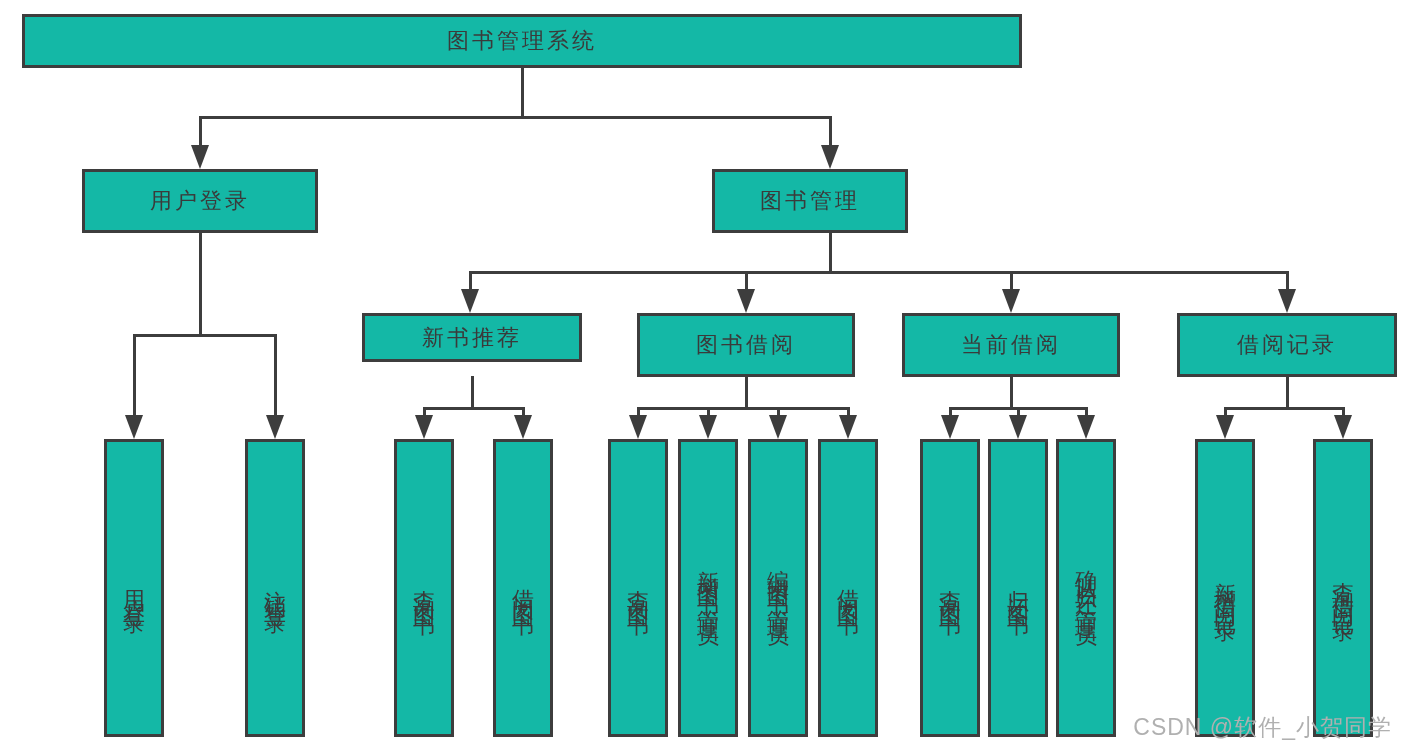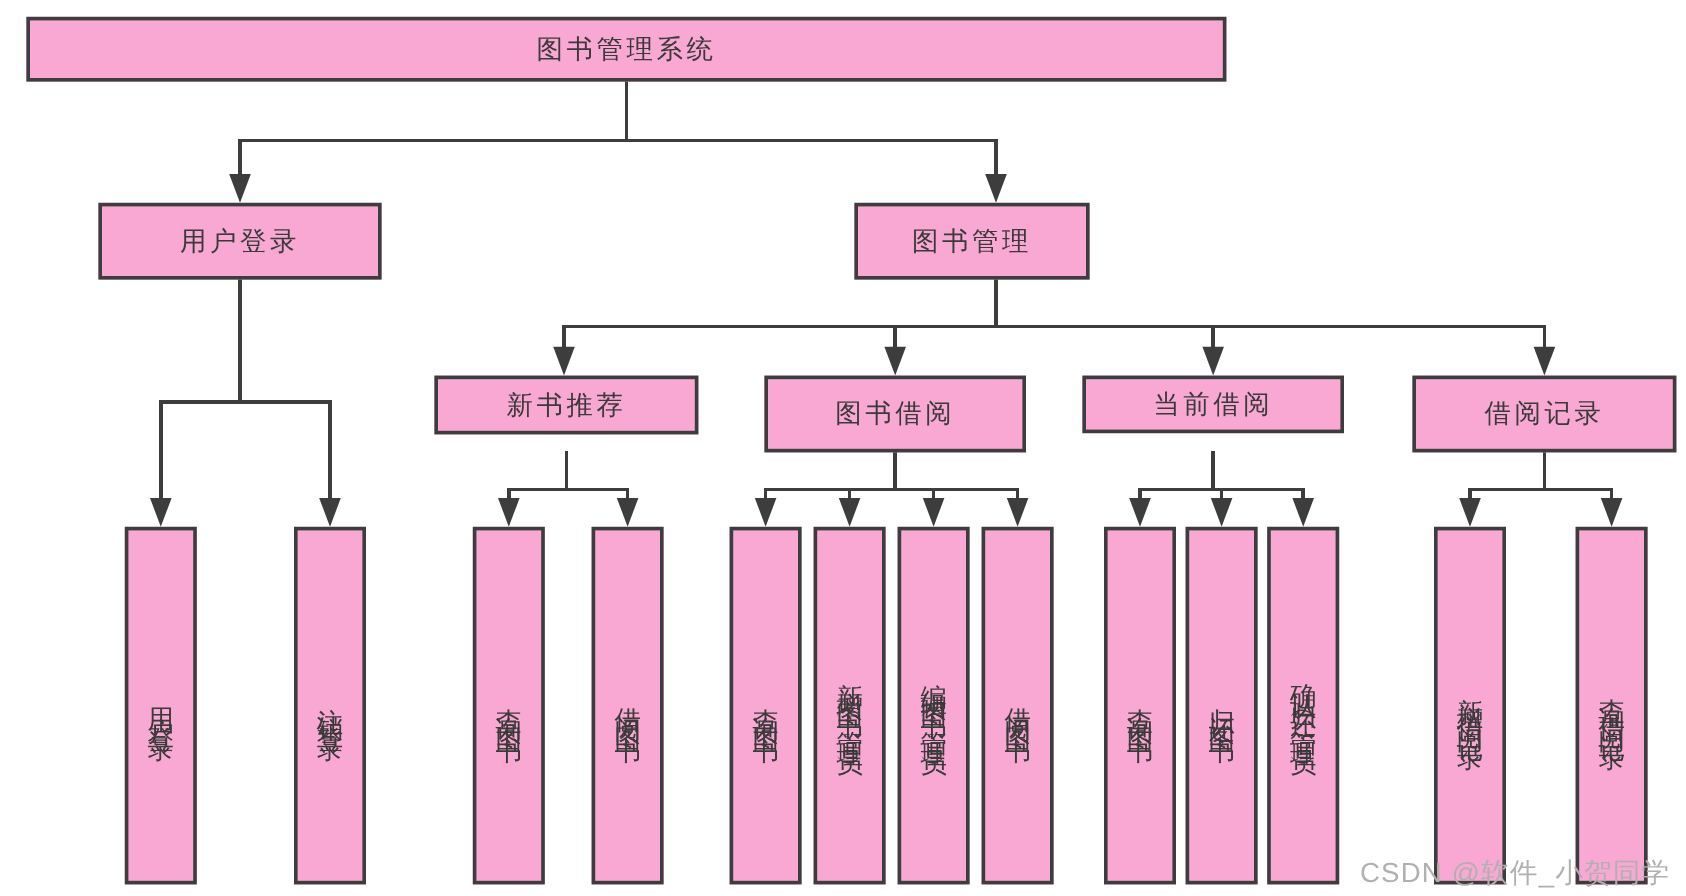--- a/index.html
+++ b/index.html
@@ -13,21 +13,21 @@
   }
   #stage svg.edges {
     position: absolute;
     left: 0; top: 0;
     width: 1405px; height: 747px;
     z-index: 1;
   }
   .node {
     position: absolute;
     box-sizing: border-box;
-    background: #f9a8d4;
+    background: #14b8a6;
     border: 3px solid #3d3d3d;
     display: flex;
     align-items: center;
     justify-content: center;
     color: #3a3a3a;
     z-index: 2;
   }
   .node.horizontal span {
     font-size: 22px;
     letter-spacing: 3px;
@@ -118,21 +118,21 @@
     </div>
     <div class="node horizontal" style="left: 712px; top: 169px; width: 196px; height: 64px;">
       <span>图书管理</span>
     </div>
     <div class="node horizontal" style="left: 362px; top: 313px; width: 220px; height: 49px;">
       <span>新书推荐</span>
     </div>
     <div class="node horizontal" style="left: 637px; top: 313px; width: 218px; height: 64px; font-family: Liberation Mono, monospace;">
       <span>图书借阅</span>
     </div>
-    <div class="node horizontal" style="left: 902px; top: 313px; width: 218px; height: 48px;">
+    <div class="node horizontal" style="left: 902px; top: 313px; width: 218px; height: 64px;">
       <span>当前借阅</span>
     </div>
     <div class="node horizontal" style="left: 1177px; top: 313px; width: 220px; height: 64px;">
       <span>借阅记录</span>
     </div>
     <div class="node vertical" style="left: 104px; top: 439px; width: 60px; height: 298px;">
       <span>用户登录</span>
     </div>
     <div class="node vertical" style="left: 245px; top: 439px; width: 60px; height: 298px;">
       <span>注销登录</span>

